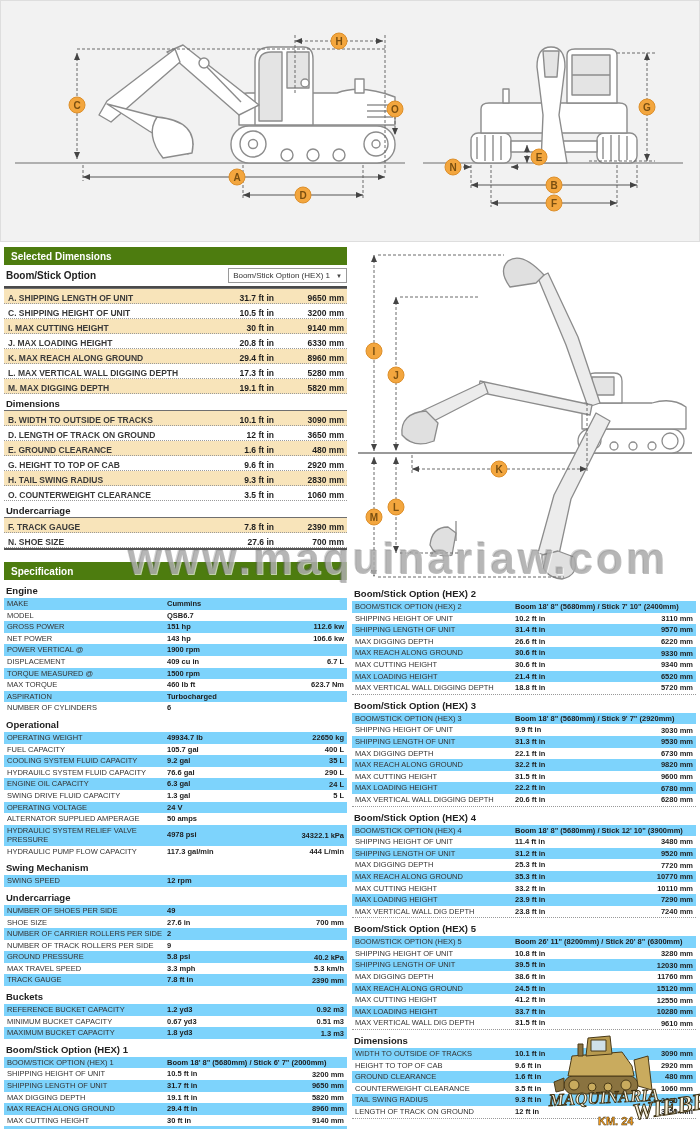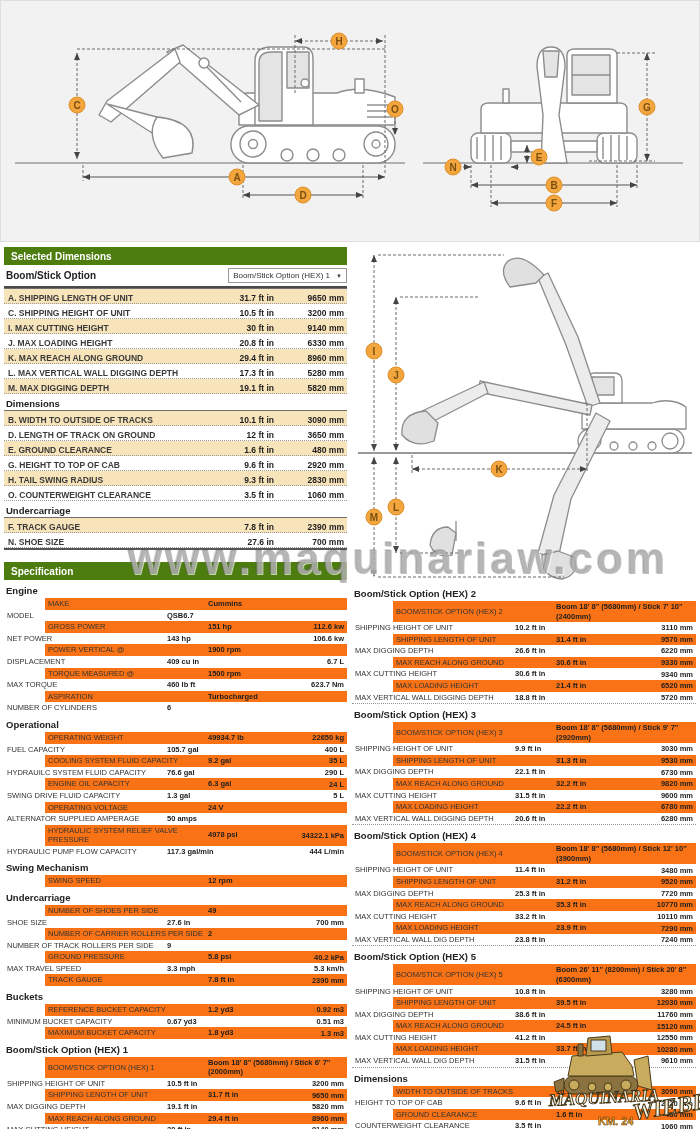--- a/index.html
+++ b/index.html
@@ -37,21 +37,21 @@
            border-bottom:1px dotted #9a9a9a;}
   .dim-row.tan{background:#f8e4ba;}
   .c-label{flex:1;padding-left:4px;font-weight:bold;color:#3a3a3a;white-space:nowrap;overflow:hidden;}
   .c-v1{width:72px;text-align:right;font-weight:bold;color:#1d1d1d;white-space:nowrap;}
   .c-v2{width:70px;text-align:right;font-weight:bold;color:#1d1d1d;padding-right:3px;white-space:nowrap;}
   .dim-groups .dim-table:last-child{border-bottom:2px solid #555;}
 
   
   .spec-title{font-size:9.5px;font-weight:bold;color:#222;padding:5px 2px 2px 2px;}
   .spec-row{display:flex;align-items:center;min-height:11.6px;font-size:7.5px;}
-  .spec-row.gray{background:#f97316;margin-left:41px;}
+  .spec-row.gray{background:#7dd3fc;}
   .s-label{width:160px;padding:1px 0 1px 3px;color:#333;line-height:9.5px;}
   .s-v1{flex:1;font-weight:bold;color:#1d1d1d;line-height:9.5px;padding:1px 0;}
   .s-v2{width:72px;text-align:right;font-weight:bold;color:#1d1d1d;padding-right:3px;white-space:nowrap;}
   .right-tables .spec-table{border-bottom:1px dotted #999;}
 
   
   .watermark{position:absolute;left:128px;top:534px;z-index:6;white-space:nowrap;
              font-size:44px;font-weight:bold;letter-spacing:3px;
              color:rgba(128,128,128,0.52);
              text-shadow:1px 1px 0 rgba(255,255,255,0.65),-1px -1px 0 rgba(80,80,80,0.25);

